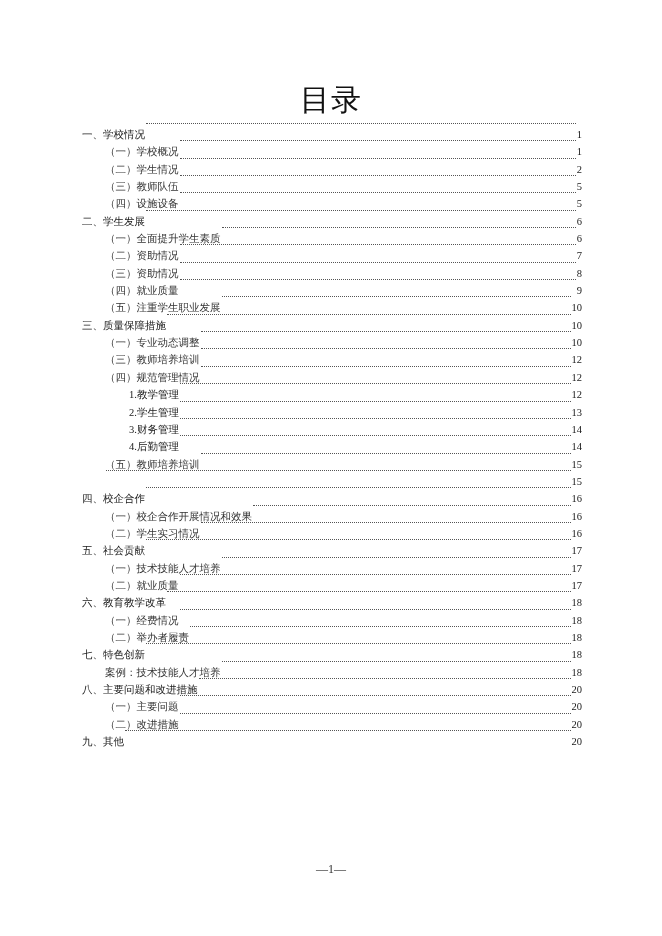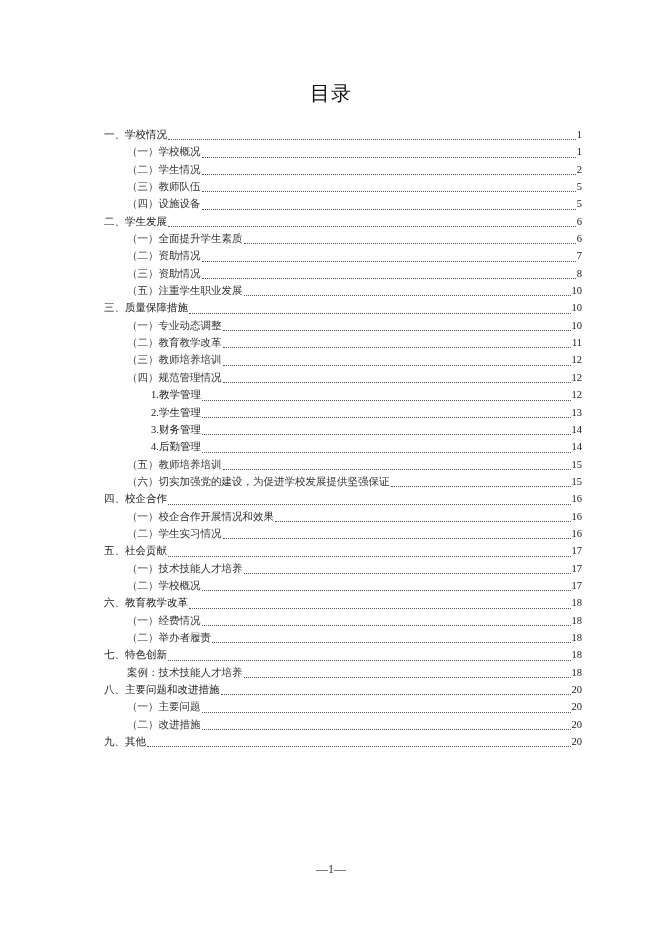--- a/index.html
+++ b/index.html
@@ -1,19 +1,19 @@
 <!DOCTYPE html>
 <html><head>
 <meta charset="utf-8">
 <style>
   html, body { margin: 0; padding: 0; background: #ffffff; }
   body { width: 662px; height: 936px; position: relative; overflow: hidden; font-family: "DejaVu Serif", "Liberation Serif", serif; color: #1a1a1a; }
-  .title { position: absolute; left: 0; width: 662px; top: 80px; text-align: center; font-family: "DejaVu Sans", "Liberation Sans", sans-serif; font-size: 20px; letter-spacing: 1px; color: #111; }
+  .title { position: absolute; left: 0; width: 662px; top: 80px; text-align: center; font-family: "DejaVu Sans", "Liberation Sans", sans-serif; font-size: 30px; letter-spacing: 1px; color: #111; }
   .toc { position: absolute; left: 82px; top: 126px; width: 500px; }
-  .row { display: flex; align-items: flex-end; height: 17.35px; font-size: 10.5px; line-height: 17.35px; white-space: nowrap; margin-left: 22px; }
+  .row { display: flex; align-items: flex-start; height: 17.35px; font-size: 10.5px; line-height: 17.35px; white-space: nowrap; }
   .row.l1 { padding-left: 0; }
   .row.l2 { padding-left: 23px; }
   .row.l3 { padding-left: 47px; }
   .row.case { padding-left: 23px; }
   .label { flex: 0 0 auto; }
   .row.l1 .label { font-family: "DejaVu Sans", "Liberation Sans", sans-serif; }
   .row.l3 .label { font-family: Liberation Serif, serif; }
   .row.l2 .label, .row.case .label { color: #333; }
   .leader { flex: 1 1 auto; border-bottom: 1px dotted #555; margin: 0 1px; transform: translateY(-3px); height: 0; }
   .page { flex: 0 0 auto; font-family: "Liberation Serif", serif; font-size: 10.5px; }
@@ -64,40 +64,40 @@
       <span class="label">（二）资助情况</span>
       <span class="leader"></span>
       <span class="page">7</span>
     </div>
     <div class="row l2">
       <span class="label">（三）资助情况</span>
       <span class="leader"></span>
       <span class="page">8</span>
     </div>
     <div class="row l2">
+      <span class="label">（四）就业质量</span>
+      <span class="leader"></span>
+      <span class="page">9</span>
+    </div>
+    <div class="row l2">
       <span class="label">（五）注重学生职业发展</span>
       <span class="leader"></span>
       <span class="page">10</span>
     </div>
     <div class="row l1">
       <span class="label">三、质量保障措施</span>
       <span class="leader"></span>
       <span class="page">10</span>
     </div>
     <div class="row l2">
       <span class="label">（一）专业动态调整</span>
       <span class="leader"></span>
       <span class="page">10</span>
     </div>
     <div class="row l2">
-      <span class="label">（二）教育教学改革</span>
-      <span class="leader"></span>
-      <span class="page">11</span>
-    </div>
-    <div class="row l2">
       <span class="label">（三）教师培养培训</span>
       <span class="leader"></span>
       <span class="page">12</span>
     </div>
     <div class="row l2">
       <span class="label">（四）规范管理情况</span>
       <span class="leader"></span>
       <span class="page">12</span>
     </div>
     <div class="row l3">
@@ -119,21 +119,20 @@
       <span class="label">4.后勤管理</span>
       <span class="leader"></span>
       <span class="page">14</span>
     </div>
     <div class="row l2">
       <span class="label">（五）教师培养培训</span>
       <span class="leader"></span>
       <span class="page">15</span>
     </div>
     <div class="row l2">
-      <span class="label">（六）切实加强党的建设，为促进学校发展提供坚强保证</span>
       <span class="leader"></span>
       <span class="page">15</span>
     </div>
     <div class="row l1">
       <span class="label">四、校企合作</span>
       <span class="leader"></span>
       <span class="page">16</span>
     </div>
     <div class="row l2">
       <span class="label">（一）校企合作开展情况和效果</span>
@@ -149,21 +148,21 @@
       <span class="label">五、社会贡献</span>
       <span class="leader"></span>
       <span class="page">17</span>
     </div>
     <div class="row l2">
       <span class="label">（一）技术技能人才培养</span>
       <span class="leader"></span>
       <span class="page">17</span>
     </div>
     <div class="row l2">
-      <span class="label">（二）学校概况</span>
+      <span class="label">（二）就业质量</span>
       <span class="leader"></span>
       <span class="page">17</span>
     </div>
     <div class="row l1">
       <span class="label">六、教育教学改革</span>
       <span class="leader"></span>
       <span class="page">18</span>
     </div>
     <div class="row l2">
       <span class="label">（一）经费情况</span>

